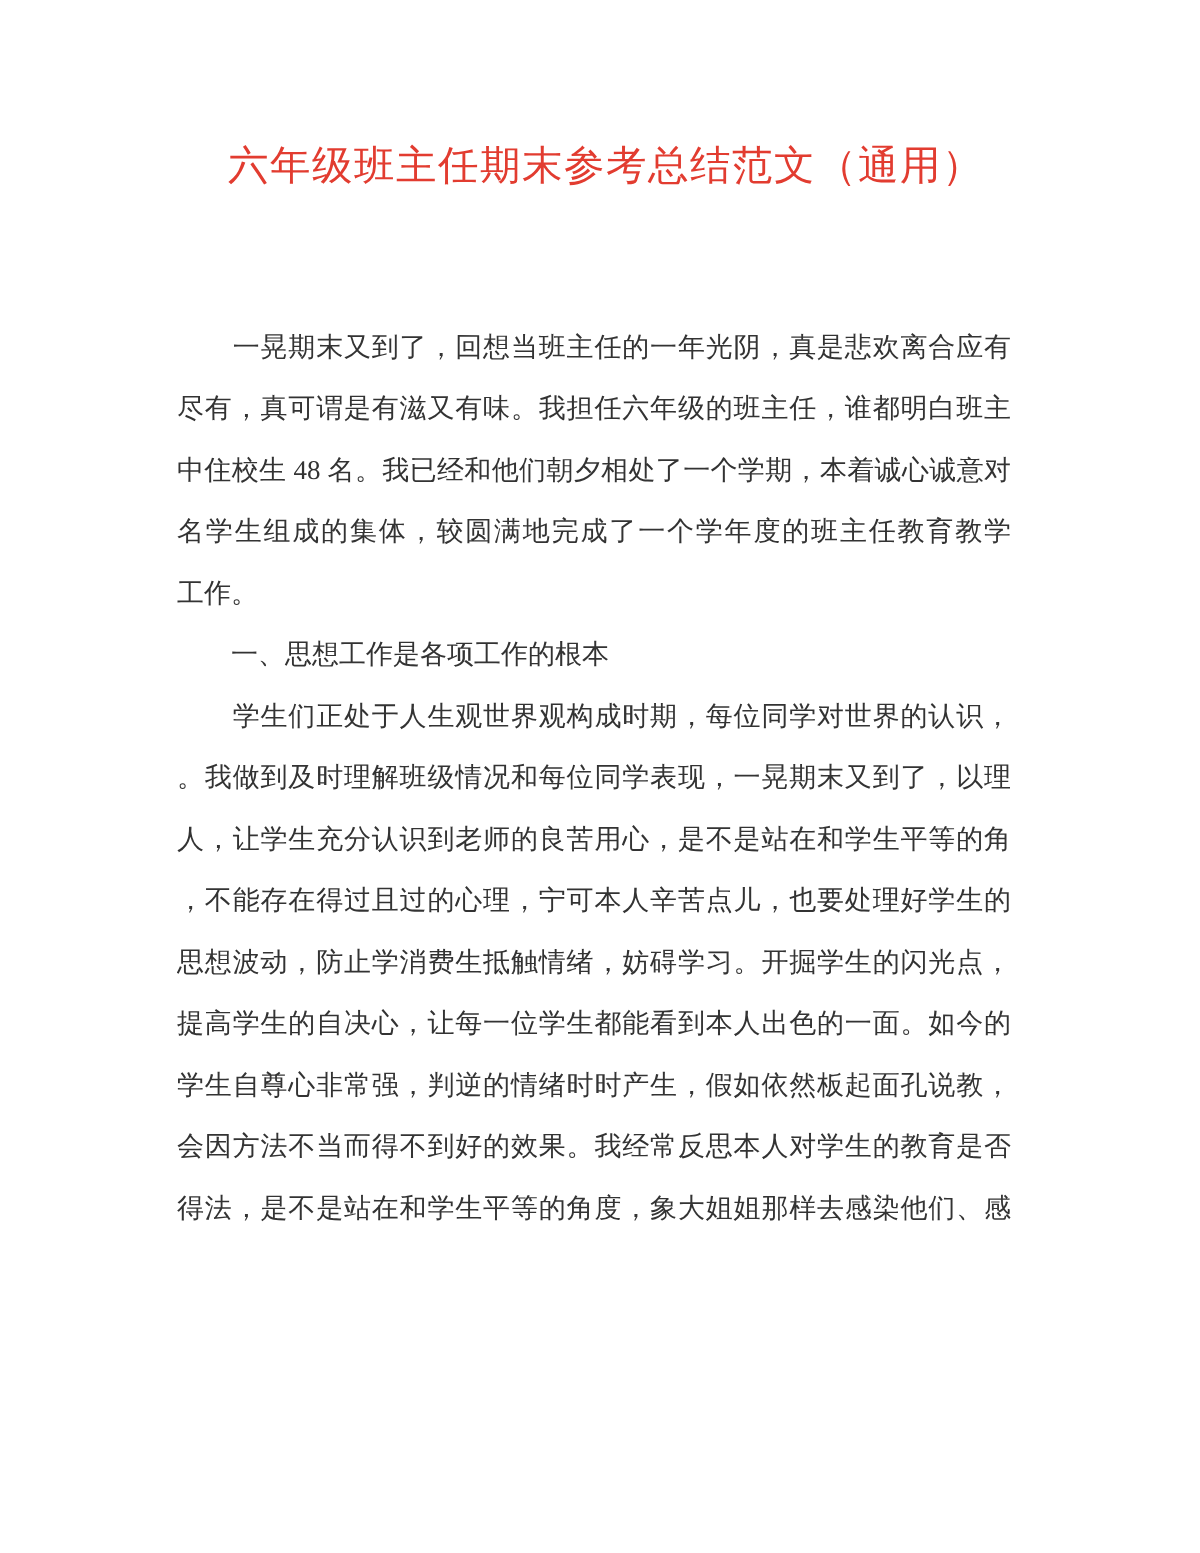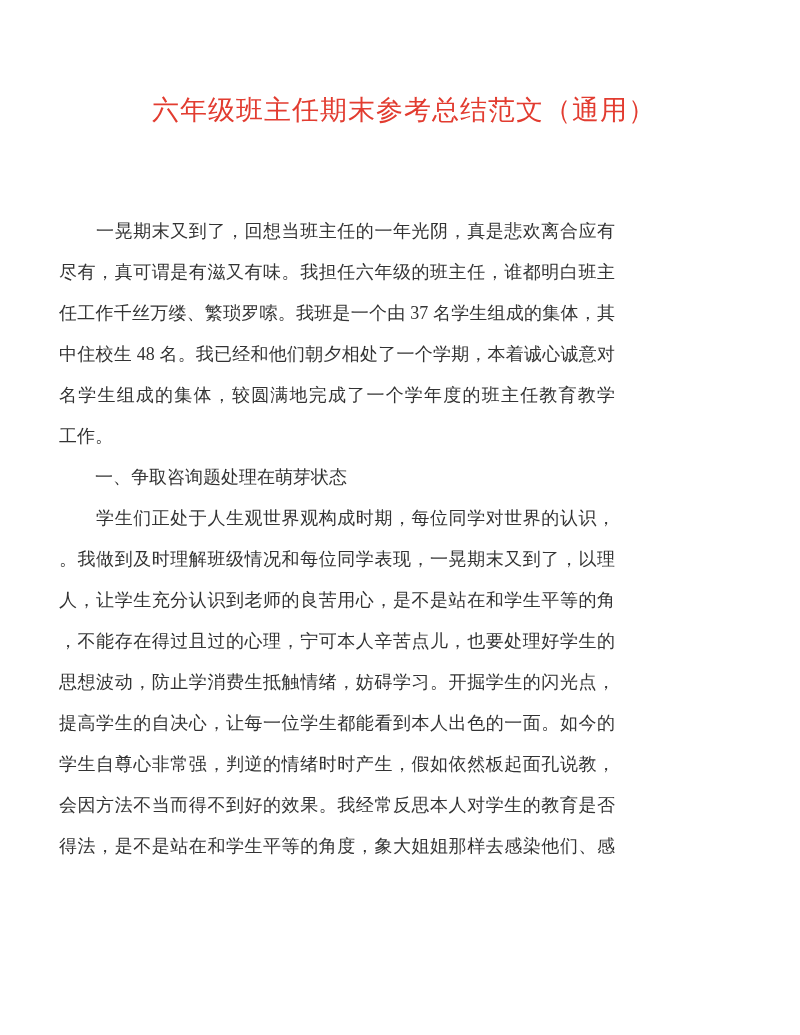--- a/index.html
+++ b/index.html
@@ -21,21 +21,21 @@
     text-align: center;
     font-size: 27px;
     line-height: 44px;
     font-weight: normal;
     color: #e23c30;
     letter-spacing: 1px;
     margin: 4px;
   }
   .doc-body {
     margin-top: 79px;
-    margin-left: 59px;
+    margin-left: 118px;
     width: 556px;
   }
   .line {
     height: 41px;
     line-height: 41px;
     font-size: 18px;
     color: #333333;
     overflow: hidden;
     text-align: justify;
     text-align-last: justify;
@@ -49,25 +49,24 @@
 </head>
 <body>
 
 <div class="page">
 
   <h1 class="doc-title">六年级班主任期末参考总结范文（通用）</h1>
 
   <div class="doc-body">
     <div class="line">　　一晃期末又到了，回想当班主任的一年光阴，真是悲欢离合应有</div>
     <div class="line">尽有，真可谓是有滋又有味。我担任六年级的班主任，谁都明白班主</div>
-    <div class="line">任工作千丝万缕、繁琐罗嗦。我班是一个由 37 名学生组成的集体，其</div>
     <div class="line">中住校生 48 名。我已经和他们朝夕相处了一个学期，本着诚心诚意对</div>
     <div class="line">名学生组成的集体，较圆满地完成了一个学年度的班主任教育教学</div>
     <div class="line open">工作。</div>
-    <div class="line open">　　一、争取咨询题处理在萌芽状态</div>
+    <div class="line open">　　一、思想工作是各项工作的根本</div>
     <div class="line">　　学生们正处于人生观世界观构成时期，每位同学对世界的认识，</div>
     <div class="line">。我做到及时理解班级情况和每位同学表现，一晃期末又到了，以理服</div>
     <div class="line">人，让学生充分认识到老师的良苦用心，是不是站在和学生平等的角度</div>
     <div class="line">，不能存在得过且过的心理，宁可本人辛苦点儿，也要处理好学生的</div>
     <div class="line">思想波动，防止学消费生抵触情绪，妨碍学习。开掘学生的闪光点，</div>
     <div class="line">提高学生的自决心，让每一位学生都能看到本人出色的一面。如今的</div>
     <div class="line">学生自尊心非常强，判逆的情绪时时产生，假如依然板起面孔说教，</div>
     <div class="line">会因方法不当而得不到好的效果。我经常反思本人对学生的教育是否</div>
     <div class="line">得法，是不是站在和学生平等的角度，象大姐姐那样去感染他们、感</div>
   </div>

